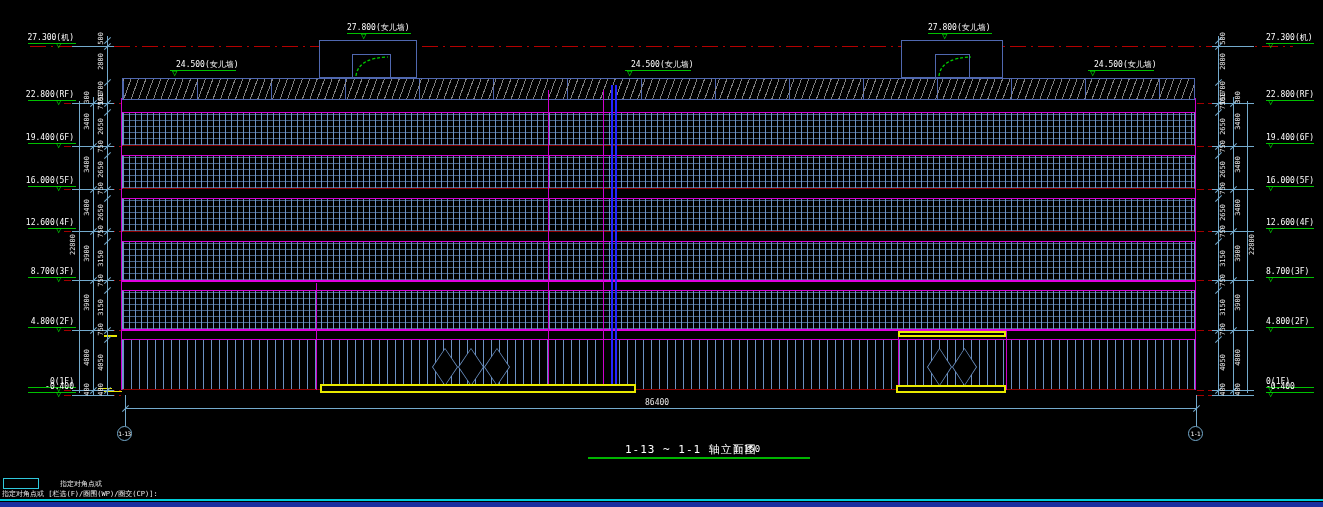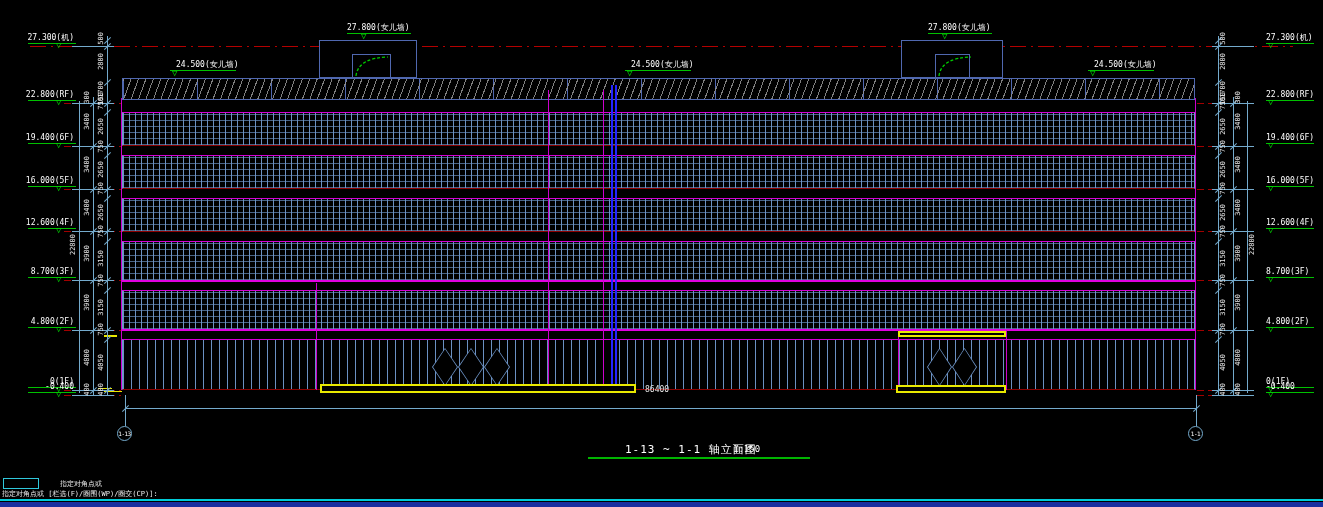--- a/index.html
+++ b/index.html
@@ -321,21 +321,21 @@
       <div class="dim-num" style="left: 98px; top: 92px;">150</div>
       <div class="dim-num" style="left: 1235px; top: 91px;">300</div>
       <div class="dim-num" style="left: 1220px; top: 92px;">150</div>
     </div>
 
   <div class="dim-v" style="left:125px;top:395px;height:20px;"></div>
   <div class="dim-v" style="left:1196px;top:395px;height:20px;"></div>
   <div class="dim-h" style="left:125px;top:408px;width:1071px;"></div>
   <div class="tick" style="left:121px;top:408px;"></div>
   <div class="tick" style="left:1192px;top:408px;"></div>
-  <div class="dim-num-h" style="left:645px;top:386px;">86400</div>
+  <div class="dim-num-h" style="left:645px;top:399px;">86400</div>
 
   <div class="dim-v" style="left:125px;top:415px;height:11px;"></div>
   <div class="dim-v" style="left:1196px;top:415px;height:11px;"></div>
   <div class="bubble" style="left:117px;top:426px;">1-13</div>
   <div class="bubble" style="left:1188px;top:426px;">1-1</div>
 
   <div class="title-txt" style="left:625px;top:442px;">1-13 ~ 1-1 轴立面图</div>
   <div class="scale-txt" style="left:733px;top:444px;">1:150</div>
   <div class="title-bar" style="left:588px;top:457px;width:222px;"></div>
 

